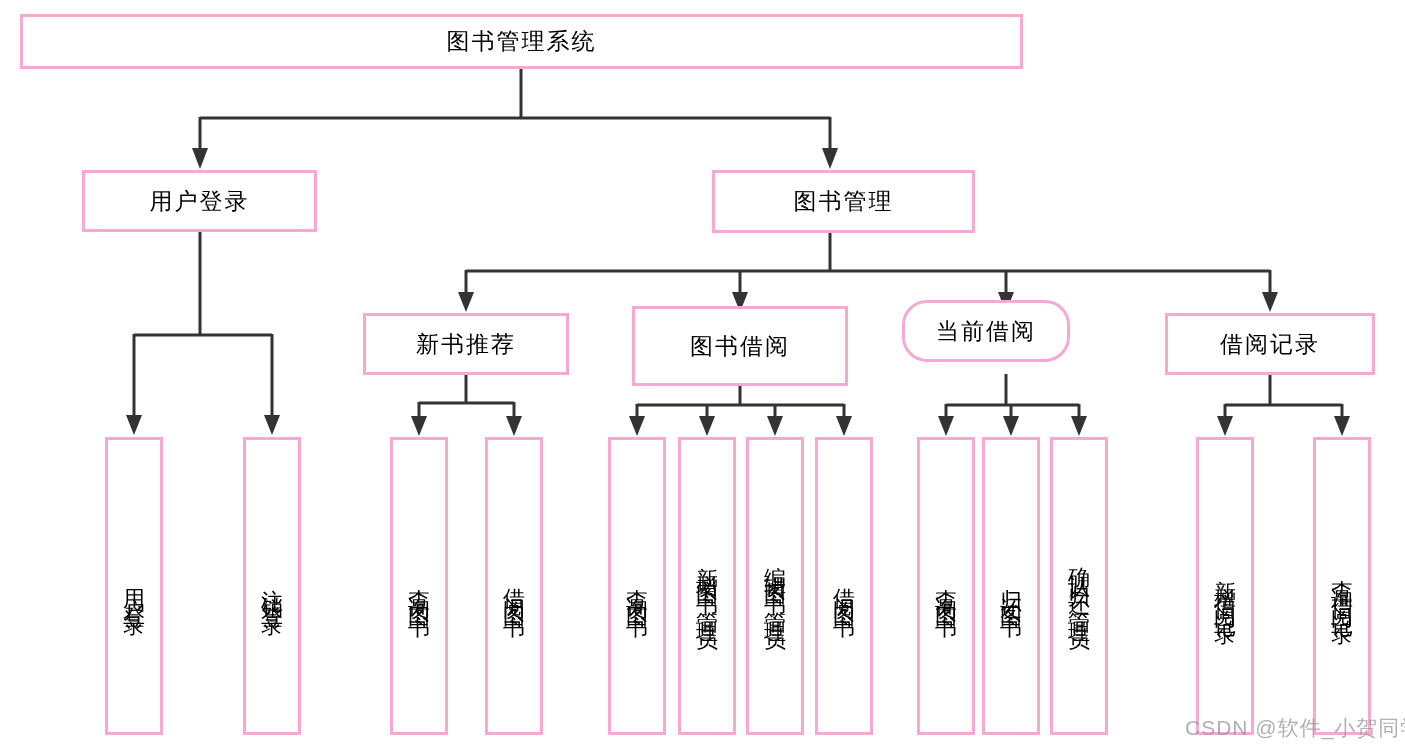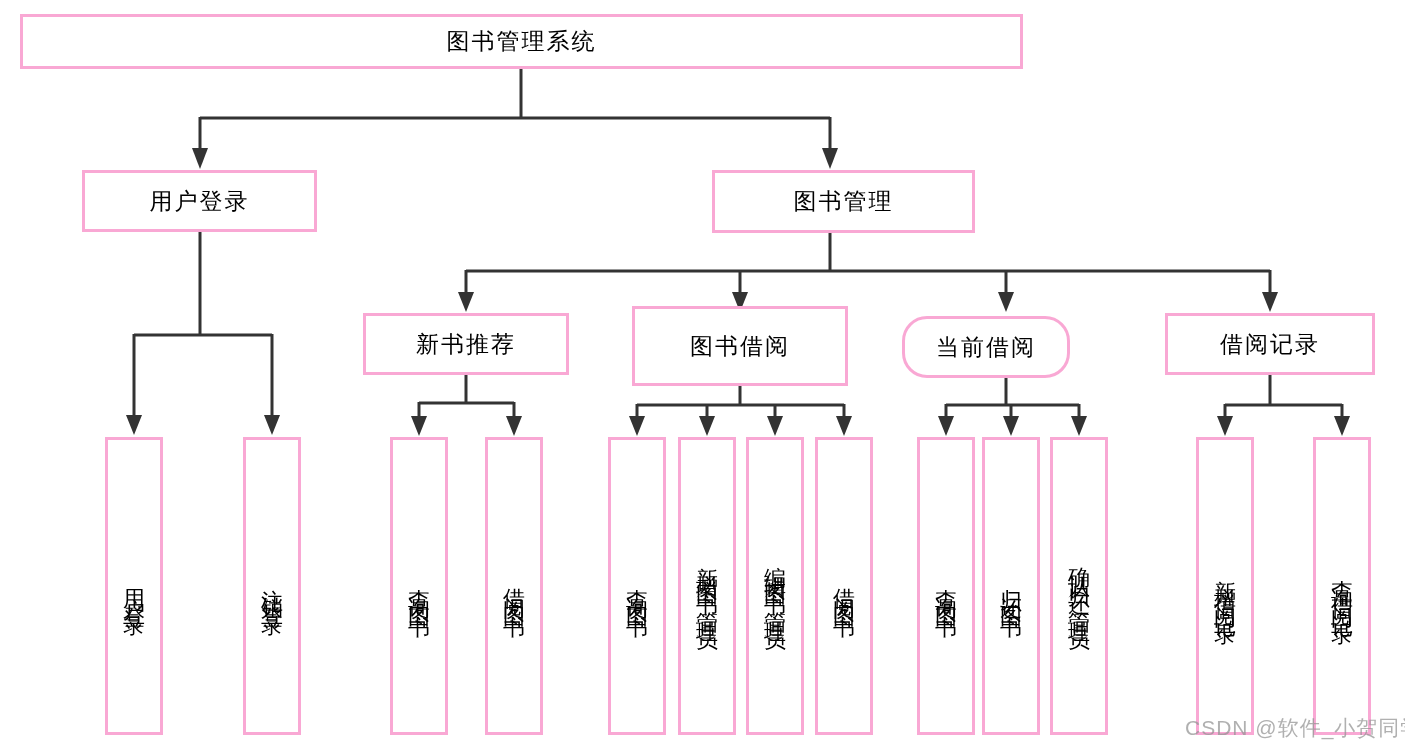--- a/index.html
+++ b/index.html
@@ -47,21 +47,21 @@
   
   .n-root   { left: 20px;  top: 14px;  width: 1003px; height: 55px; }
 
   
   .n-l2a    { left: 82px;  top: 170px; width: 235px; height: 62px; }
   .n-l2b    { left: 712px; top: 170px; width: 263px; height: 63px; }
 
   
   .n-l3a    { left: 363px; top: 313px; width: 206px; height: 62px; }
   .n-l3b    { left: 632px; top: 306px; width: 216px; height: 80px; }
-  .n-l3c    { left: 902px; top: 316px; width: 168px; height: 62px; border-radius: 25px; }
+  .n-l3c    { left: 902px; top: 300px; width: 168px; height: 62px; border-radius: 25px; }
   .n-l3d    { left: 1165px;top: 313px; width: 210px; height: 62px; }
 
   
   .leaf     { top: 437px; height: 298px; width: 58px; }
   .lf-g1a   { left: 105px; }
   .lf-g1b   { left: 243px; }
   .lf-g2a   { left: 390px; }
   .lf-g2b   { left: 485px; }
   .lf-g3a   { left: 608px; }
   .lf-g3b   { left: 678px; }

